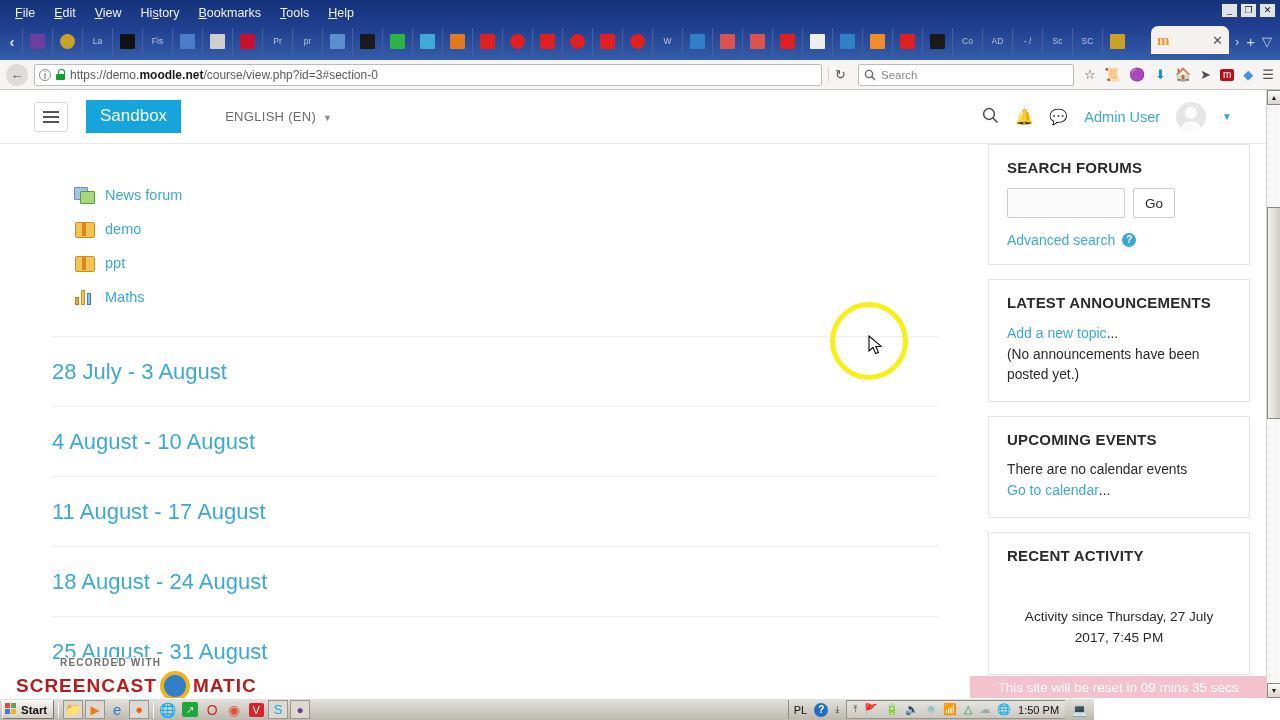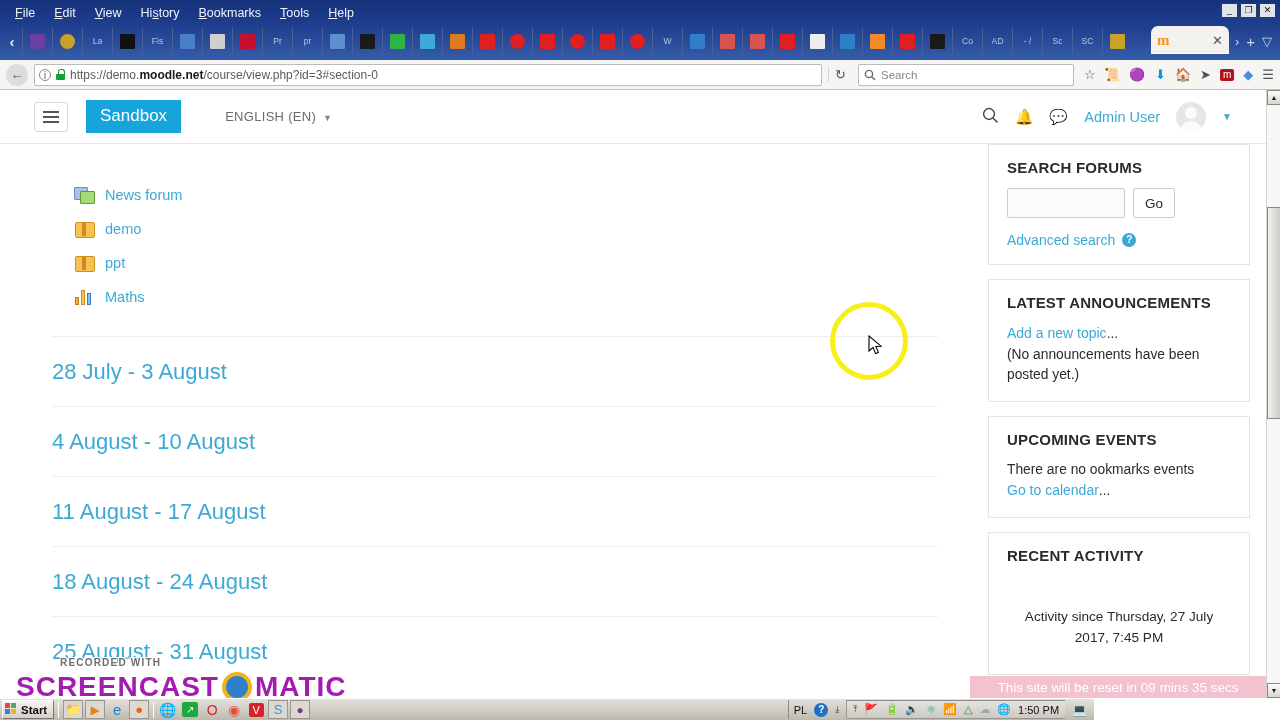--- a/index.html
+++ b/index.html
@@ -224,22 +224,22 @@
   #cursor-arrow { position:absolute; left:868px; top:245px; }
 
   
   #watermark { position:absolute; left:8px; top:655px; width:250px; height:48px; pointer-events:none; }
   #wm-rec {
     position:absolute; left:52px; top:2px; font-size:10px; font-weight:bold;
     color:#6e6e6e; letter-spacing:1.2px;
     text-shadow: 1px 1px 0 #fff, -1px -1px 0 #fff, 1px -1px 0 #fff, -1px 1px 0 #fff;
   }
   #wm-name {
-    position:absolute; left:8px; top:16px; font-size:28px; font-weight:bold;
-    color:#a21caf; letter-spacing:1px;
+    position:absolute; left:8px; top:16px; font-size:19px; font-weight:bold;
+    color:#b91c1c; letter-spacing:1px;
     text-shadow: 1.5px 1.5px 0 #fff, -1.5px -1.5px 0 #fff, 1.5px -1.5px 0 #fff, -1.5px 1.5px 0 #fff;
     display:flex; align-items:center; gap:3px;
   }
   #wm-dot {
     width:30px; height:30px; border-radius:50%; border:4px solid #f2b21c;
     background:#2f7fc9; box-shadow:0 0 0 2px #fff;
     display:inline-block;
   }
 
   
@@ -555,21 +555,21 @@
       <div class="block">
         <div class="block-title">LATEST ANNOUNCEMENTS</div>
         <div class="blk-line">
           <span class="link">Add a new topic</span><span class="dots">...</span>
         </div>
         <div class="blk-text">(No announcements have been posted yet.)</div>
       </div>
 
       <div class="block">
         <div class="block-title">UPCOMING EVENTS</div>
-        <div class="blk-text">There are no ookmarks events</div>
+        <div class="blk-text">There are no calendar events</div>
         <div class="blk-line">
           <span class="link">Go to calendar</span><span class="dots">...</span>
         </div>
       </div>
 
       <div class="block" style="padding-bottom:26px">
         <div class="block-title">RECENT ACTIVITY</div>
         <div class="recent-txt">Activity since Thursday, 27 July 2017, 7:45 PM</div>
       </div>
 

